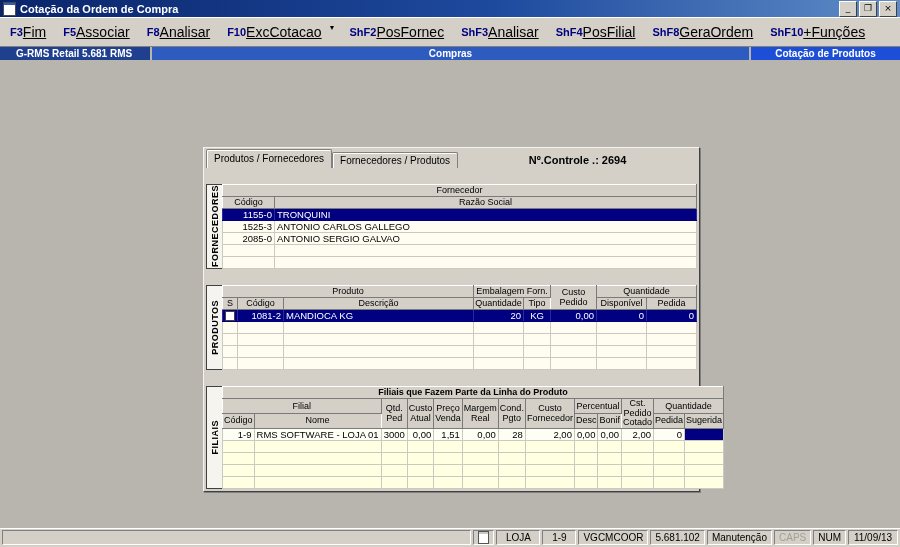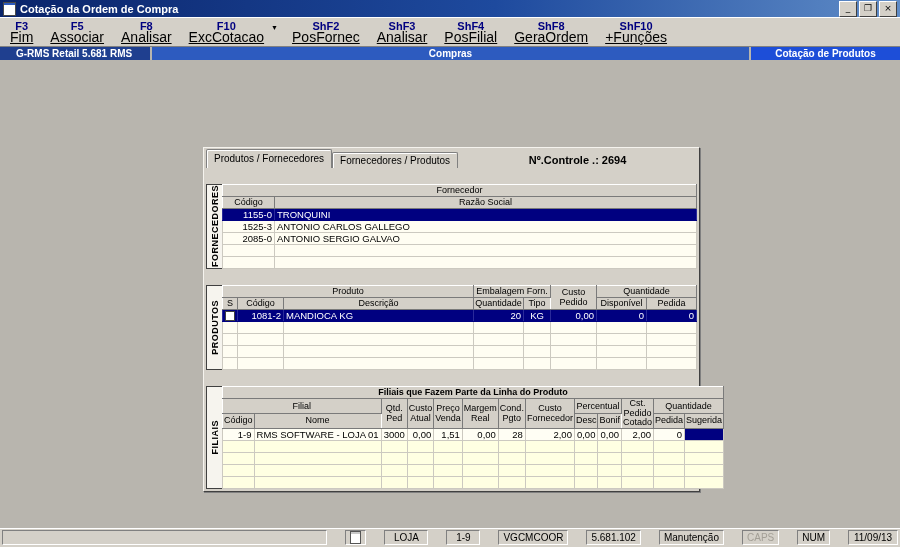--- a/index.html
+++ b/index.html
@@ -14,21 +14,21 @@
     box-shadow:inset 0 2px 0 #2d5bbf;flex:0 0 auto;}
   .win-title{color:#fff;font-size:11px;font-weight:bold;flex:1;white-space:nowrap;overflow:hidden;}
   .winbtns{display:flex;gap:2px;}
   .winbtn{width:16px;height:14px;background:#d4d0c8;border:1px solid;border-color:#fff #404040 #404040 #fff;
     font-size:9px;line-height:12px;text-align:center;font-family:"DejaVu Sans",sans-serif;cursor:default;}
 
   
   .toolbar{position:absolute;top:17px;left:0;right:0;height:30px;background:#d4d0c8;
     border-top:1px solid #fff;border-bottom:1px solid #808080;display:flex;
     padding:2px 4px 2px 10px;box-sizing:border-box;}
-  .tb-item{display:flex;flex-direction:column;justify-content:space-between;align-items:center;
+  .tb-item{display:flex;flex-direction:row;justify-content:space-between;align-items:center;
     margin-right:17px;padding:1px 0;}
   .tb-key{color:#000080;font-weight:bold;font-size:11px;line-height:11px;}
   .tb-label{font-size:14px;line-height:11px;color:#000;text-decoration:underline;}
   .tb-drop{font-size:7px;line-height:9px;margin:3px 14px 0 -10px;color:#000;}
 
   
   .band{position:absolute;top:47px;left:0;right:0;height:13px;background:#b8b5ae;}
   .seg{position:absolute;top:0;height:13px;color:#fff;font-weight:bold;font-size:10px;line-height:13px;
     white-space:nowrap;overflow:hidden;}
   .seg-left{left:0;width:150px;background:#1f3f8f;padding-left:16px;box-sizing:border-box;}
@@ -63,21 +63,21 @@
   .num{text-align:right;}
   .ctr{text-align:center;}
   .filiais td{background:#ffffe2;}
   .filiais tr.datarow td{background:#fffef4;}
   td.selcell{background:#000080 !important;color:#fff;}
   .cb{display:inline-block;width:8px;height:8px;background:#fff;border:1px solid #404040;
     vertical-align:middle;}
 
   
   .statusbar{position:absolute;left:0;right:0;bottom:0;height:19px;background:#d4d0c8;
-    border-top:1px solid #fff;display:flex;align-items:center;gap:18px;
+    border-top:1px solid #fff;display:flex;align-items:center;gap:2px;
     padding:1px 2px 2px;box-sizing:border-box;}
   .sbcell{height:15px;border:1px solid;border-color:#808080 #fff #fff #808080;font-size:10px;
     line-height:14px;text-align:center;padding:0 4px;white-space:nowrap;box-sizing:border-box;
     display:flex;align-items:center;justify-content:center;}
   .sbfill{flex:1;}
   .sbdis{color:#a39f96;}
   .doc-icon{width:9px;height:11px;background:#fff;border:1px solid #555;
     box-shadow:inset 0 2px 0 #c9c9c9;}
 </style>
 </head>

